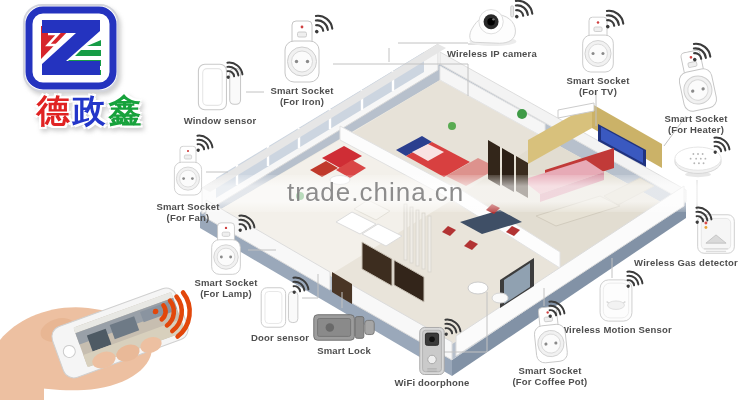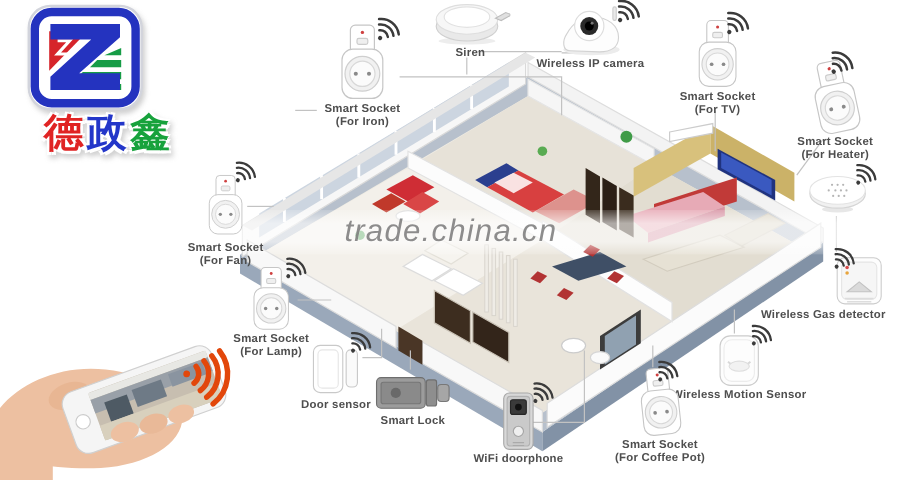--- a/index.html
+++ b/index.html
@@ -3,21 +3,21 @@
 <meta charset="utf-8">
 <style>
   html,body{margin:0;padding:0;background:#fff;}
   #canvas{position:relative;width:750px;height:400px;background:#fff;overflow:hidden;
           font-family:"Liberation Sans",sans-serif;}
   svg{display:block;}
   
   #house-svg{position:absolute;left:0;top:0;z-index:1;}
   #connector-svg{position:absolute;left:0;top:0;z-index:2;pointer-events:none;}
   #watermark-band{position:absolute;left:0;top:175px;width:750px;height:37px;z-index:3;
-      background:linear-gradient(to bottom,rgba(255,255,255,.15),rgba(255,255,255,.62) 30%,rgba(255,255,255,.62) 72%,rgba(255,255,255,.15));font-style:italic;}
+      background:linear-gradient(to bottom,rgba(255,255,255,.15),rgba(255,255,255,.62) 30%,rgba(255,255,255,.62) 72%,rgba(255,255,255,.15));}
   #watermark-text{position:absolute;left:287px;top:2px;font-size:26px;color:#7e7e7e;
       letter-spacing:1px;opacity:.88;text-shadow:0 1px 0 rgba(255,255,255,.6);}
   #phone-block{position:absolute;left:0;top:256px;z-index:4;}
   #phone-signal{position:absolute;left:150px;top:288px;z-index:4;color:#e2470b;transform:rotate(97deg);}
   
   #logo{position:absolute;left:18px;top:2px;width:142px;z-index:6;text-align:center;
         filter:drop-shadow(2px 3px 2px rgba(120,120,120,.35));}
   #logo-cn{display:flex;justify-content:center;gap:3px;margin-top:-2px;
       font-size:33px;font-weight:bold;font-family:"DejaVu Sans",sans-serif;line-height:1;
       text-shadow:-2px -2px 0 #fff,2px -2px 0 #fff,-2px 2px 0 #fff,2px 2px 0 #fff,0 0 3px #fff;}
@@ -301,38 +301,41 @@
       <circle cx="-54" cy="0" r="6" fill="#ffffff" stroke="#cccccc"></circle>
     </g>
     <ellipse cx="104" cy="104" rx="12" ry="8" fill="#edc0a1" transform="rotate(-18 104 104)"></ellipse>
     <ellipse cx="128" cy="97" rx="12" ry="8" fill="#e9b998" transform="rotate(-18 128 97)"></ellipse>
     <ellipse cx="151" cy="89" rx="11" ry="7.5" fill="#edc0a1" transform="rotate(-18 151 89)"></ellipse>
   </svg>
   <svg id="phone-signal" width="52" height="52">
     <use href="#sym-wifi4"></use>
   </svg>
 
+  <div class="device" id="d-window">
+    <svg class="icon" width="48" height="54" viewBox="0 0 44 50">
+        <use href="#sym-contact"></use>
+      </svg>
+    <svg class="wifi" width="22" height="22">
+        <use href="#sym-wifi"></use>
+      </svg>
+    <div class="lbl">Window sensor</div>
+  </div>
 
   <div class="device" id="d-iron">
     <svg class="icon" width="40" height="64" viewBox="0 0 40 64">
         <use href="#sym-socket"></use>
       </svg>
     <svg class="wifi" width="24" height="24">
         <use href="#sym-wifi"></use>
       </svg>
     <div class="lbl">Smart Socket
 (For Iron)</div>
   </div>
 
-  <div class="device" id="d-siren">
-    <svg class="icon" width="68" height="38" viewBox="0 0 70 40">
-        <use href="#sym-siren"></use>
-      </svg>
-    <div class="lbl">Siren</div>
-  </div>
 
   <div class="device" id="d-camera">
     <svg class="icon" width="60" height="45" viewBox="0 0 64 48">
         <use href="#sym-camera"></use>
       </svg>
     <svg class="wifi" width="24" height="24">
         <use href="#sym-wifi"></use>
       </svg>
     <div class="lbl">Wireless IP camera</div>
   </div>

